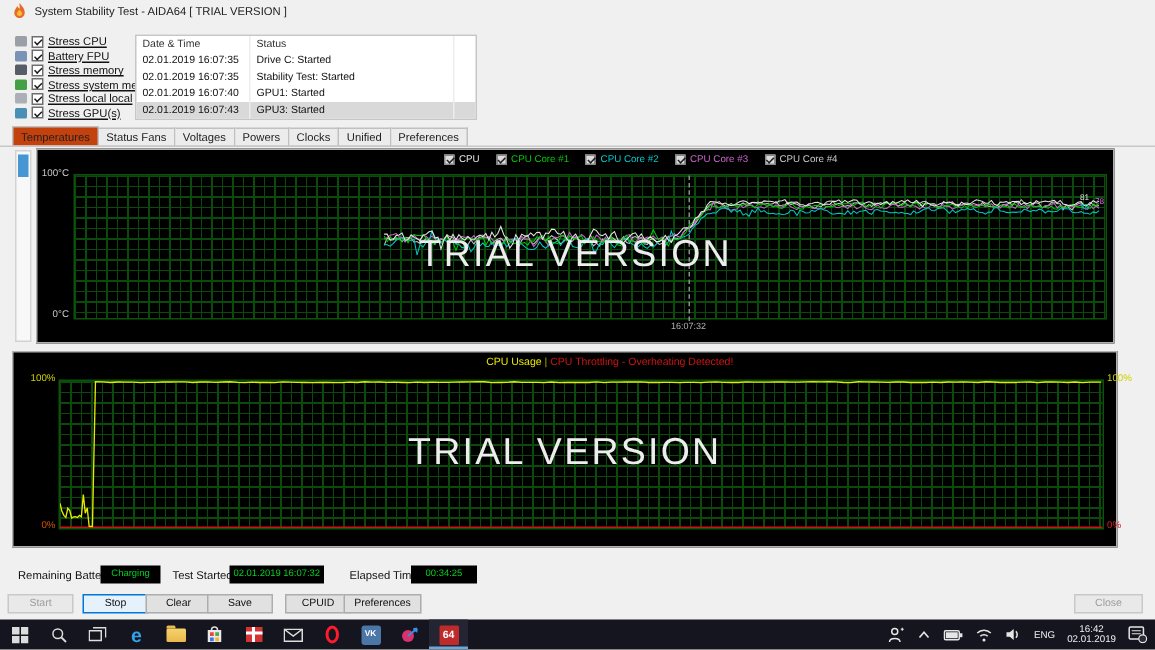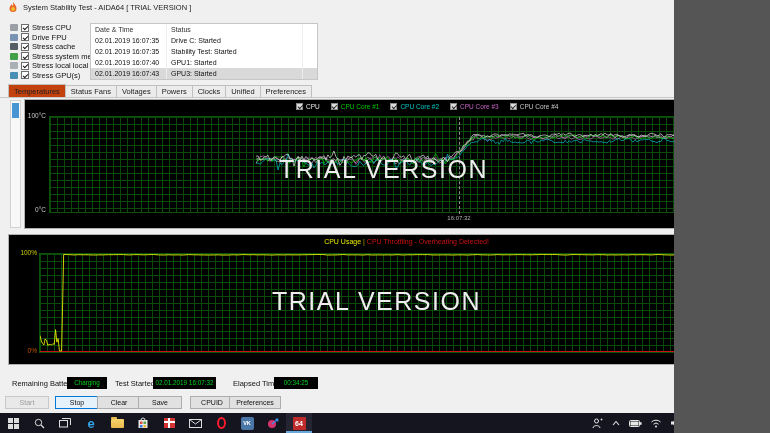--- a/index.html
+++ b/index.html
@@ -1,27 +1,27 @@
 <!DOCTYPE html>
 <html><head>
 <meta charset="utf-8">
 <style>
   * { margin:0; padding:0; box-sizing:border-box; }
   html,body { background:#555; }
   body { font-family:"Liberation Sans", sans-serif; }
-  .screen { position:relative; width:674px; height:433px; background:#f0f0f0; overflow:hidden; color:#111; font-size:7.5px; }
+  .screen { position:relative; width:770px; height:433px; background:#f0f0f0; overflow:hidden; color:#111; font-size:7.5px; }
 
   
   .titlebar { position:absolute; left:0; top:0; width:770px; height:15px; }
   .flame { position:absolute; left:8px; top:2px; }
   .title-text { position:absolute; left:23px; top:3px; font-size:7.5px; color:#222; white-space:nowrap; }
 
   
   .stress-list { position:absolute; left:10px; top:23px; display:flex; flex-direction:column; }
-  .stress-item { display:flex; align-items:center; gap:3px; height:9.5px; white-space:nowrap; }
+  .stress-item { display:flex; align-items:center; gap:3px; height:9.5px; white-space:nowrap;text-decoration:underline; }
   .s-icon { width:8px; height:7px; border-radius:1px; flex:none; }
   .i-cpu{background:#9aa0a6} .i-fpu{background:#7a93b5} .i-cache{background:#575d65}
   .i-mem{background:#43a047} .i-disk{background:#aab0b6} .i-gpu{background:#4a8fb5}
   .cb { width:8px; height:8px; background:#fff; border:1px solid #6e6e6e; position:relative; flex:none; }
   .cb::after { content:""; position:absolute; left:1px; top:1.5px; width:4px; height:2px;
                border-left:1.2px solid #1a1a1a; border-bottom:1.2px solid #1a1a1a; transform:rotate(-45deg); }
 
   
   .log-table { position:absolute; left:90px; top:23px; width:228px; height:57px; background:#fff; border:1px solid #c6c6c6; font-size:7px; }
   .lt-row { display:flex; height:11px; line-height:11px; }
@@ -111,26 +111,26 @@
 
   <div class="stress-list">
     <div class="stress-item">
       <span class="s-icon i-cpu"></span>
       <span class="cb"></span>
       <span>Stress CPU</span>
     </div>
     <div class="stress-item">
       <span class="s-icon i-fpu"></span>
       <span class="cb"></span>
-      <span>Drive FPU</span>
+      <span>Battery FPU</span>
     </div>
     <div class="stress-item">
       <span class="s-icon i-cache"></span>
       <span class="cb"></span>
-      <span>Stress cache</span>
+      <span>Stress memory</span>
     </div>
     <div class="stress-item">
       <span class="s-icon i-mem"></span>
       <span class="cb"></span>
       <span>Stress system memory</span>
     </div>
     <div class="stress-item">
       <span class="s-icon i-disk"></span>
       <span class="cb"></span>
       <span>Stress local local</span>

